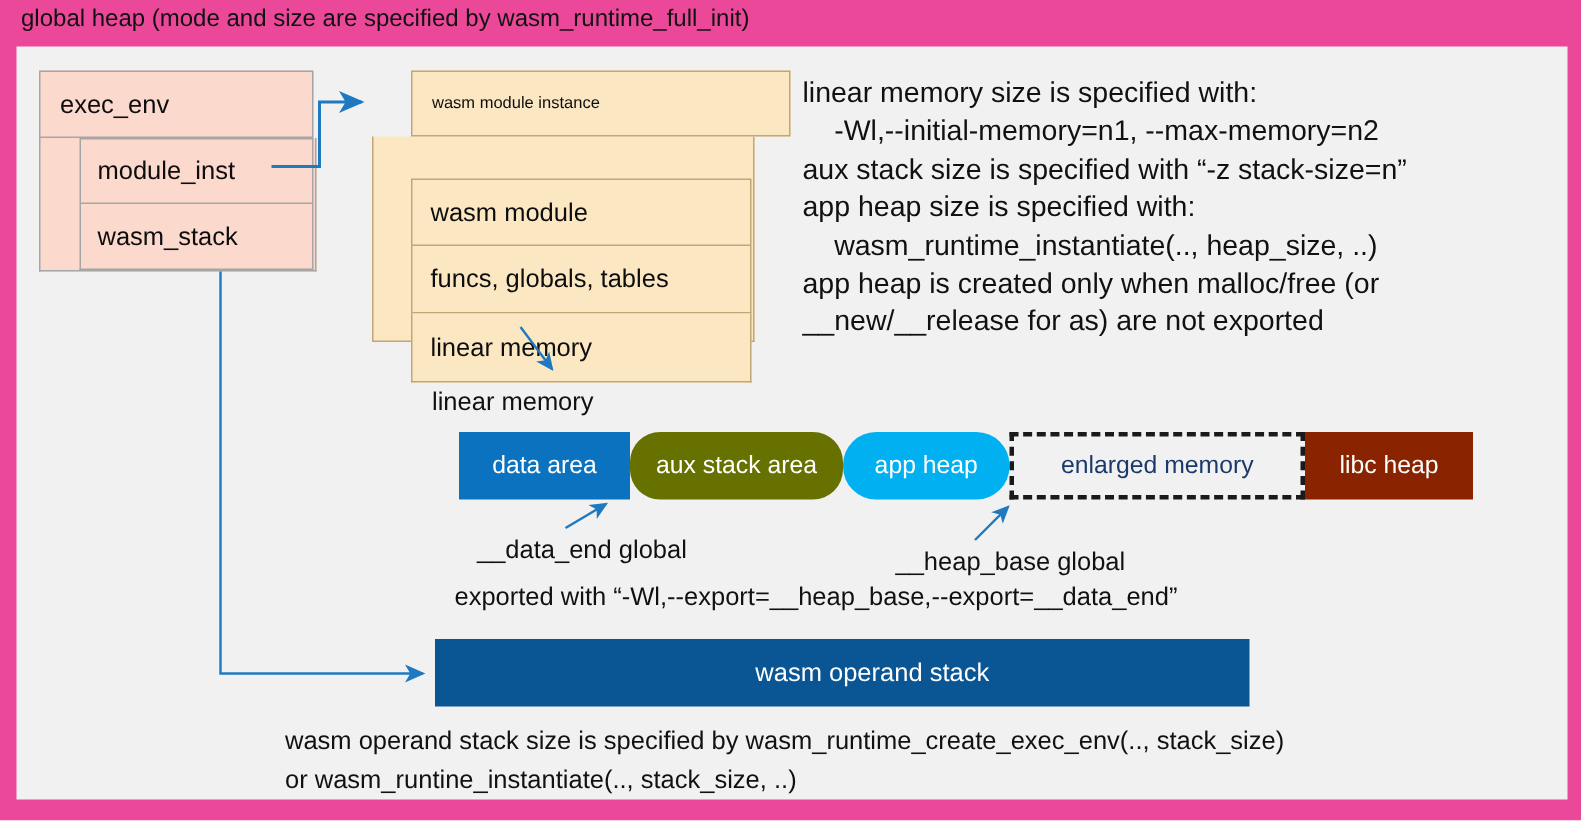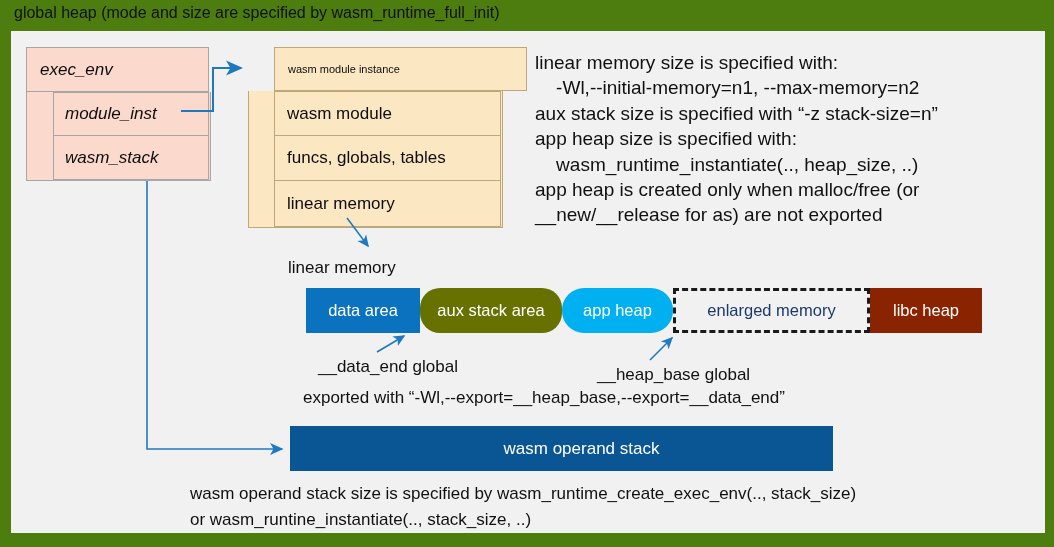--- a/index.html
+++ b/index.html
@@ -1,34 +1,34 @@
 <!DOCTYPE html>
 <html><head>
 <meta charset="utf-8">
 <style>
   html,body{margin:0;padding:0;background:#ffffff;}
   body{font-family:"Liberation Sans","DejaVu Sans",sans-serif;}
-  #root{position:relative;width:1054px;height:547px;background:#4d7c0f;overflow:hidden;}
+  #root{position:relative;width:1054px;height:547px;background:#ec4899;overflow:hidden;}
 
   .title{
     position:absolute;left:14px;top:4px;
     font-size:16px;color:#111111;white-space:nowrap;
   }
 
   .panel{
     position:absolute;left:11px;top:31px;width:1034px;height:502px;
     background:#f1f1f1;
   }
 
   
   .box{position:absolute;box-sizing:border-box;}
   .cell{box-sizing:border-box;display:flex;align-items:center;}
 
   
-  .execenv{left:26px;top:47px;width:183px;height:133px;font-style:italic;}
+  .execenv{left:26px;top:47px;width:183px;height:133px;}
   .exec-head{
     position:absolute;left:0;top:0;width:183px;height:45px;
     background:#fbd9cd;border:1px solid #a6a6a6;
     padding-left:13px;font-size:17px;color:#0d0d0d;
   }
   .exec-gutter{
     position:absolute;left:0;top:45px;width:183px;height:88px;
     background:#fbd9cd;border:1px solid #a6a6a6;border-top:none;
   }
   .exec-r1{
@@ -49,21 +49,21 @@
     background:#fce7c3;border:1px solid #bfa77a;
     padding-left:13px;font-size:11px;color:#0d0d0d;margin-left:26px;
   }
   .wmi-gutter{
     position:absolute;left:0;top:44px;width:253px;height:136px;
     background:#fce7c3;border:1px solid #bfa77a;border-top:none;
   }
   .wmi-r{
     position:absolute;left:26px;width:227px;height:45px;
     background:#fce7c3;border:1px solid #bfa77a;
-    padding-left:12px;font-size:17px;color:#0d0d0d;
+    padding-left:12px;font-size:17px;color:#0d0d0d;margin-top:28px;
   }
   .wmi-r1{top:44px;}
   .wmi-r2{top:89px;border-top:none;}
   .wmi-r3{top:134px;height:46px;border-top:none;}
 
   
   .desc{
     position:absolute;left:535px;top:50px;width:500px;
     font-size:19px;line-height:25.4px;color:#111111;
     white-space:pre;

